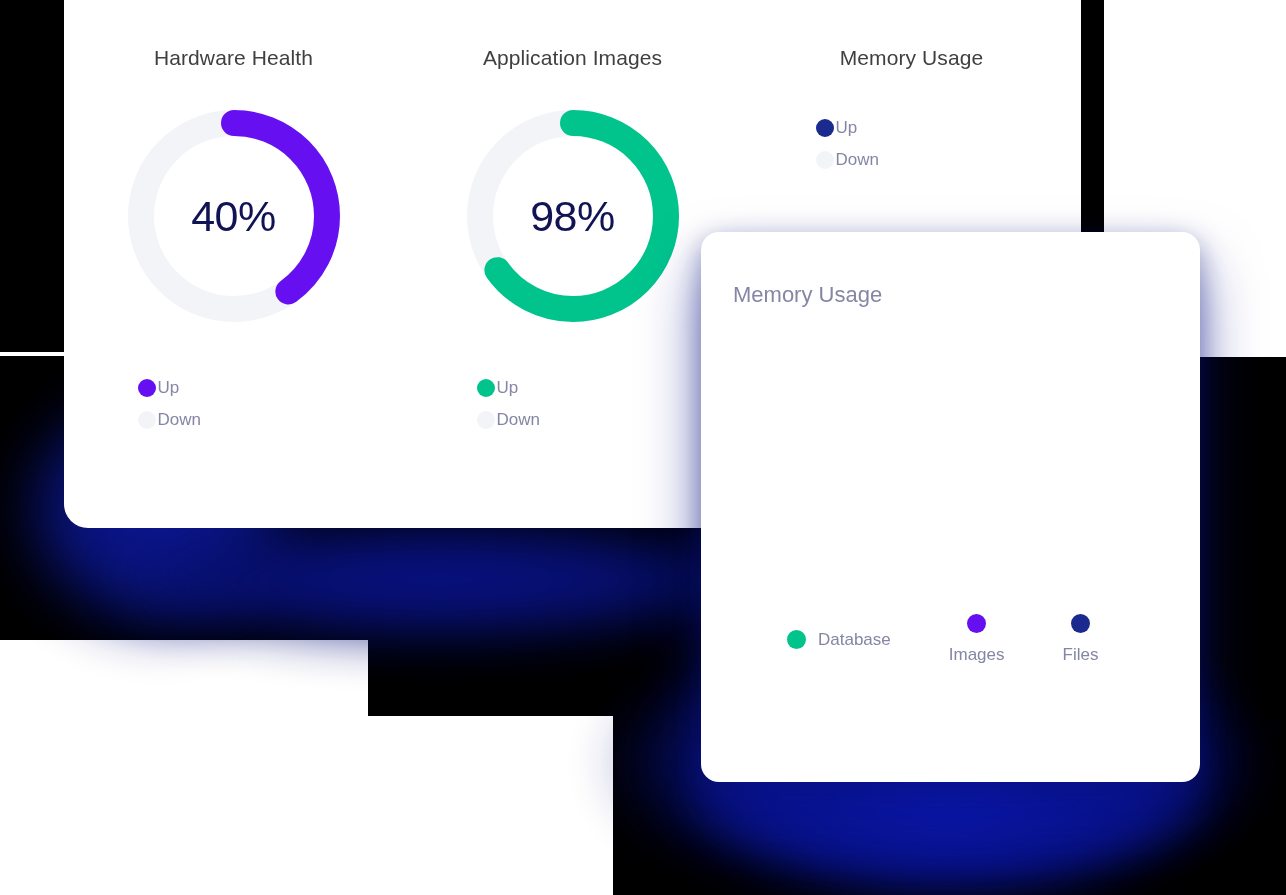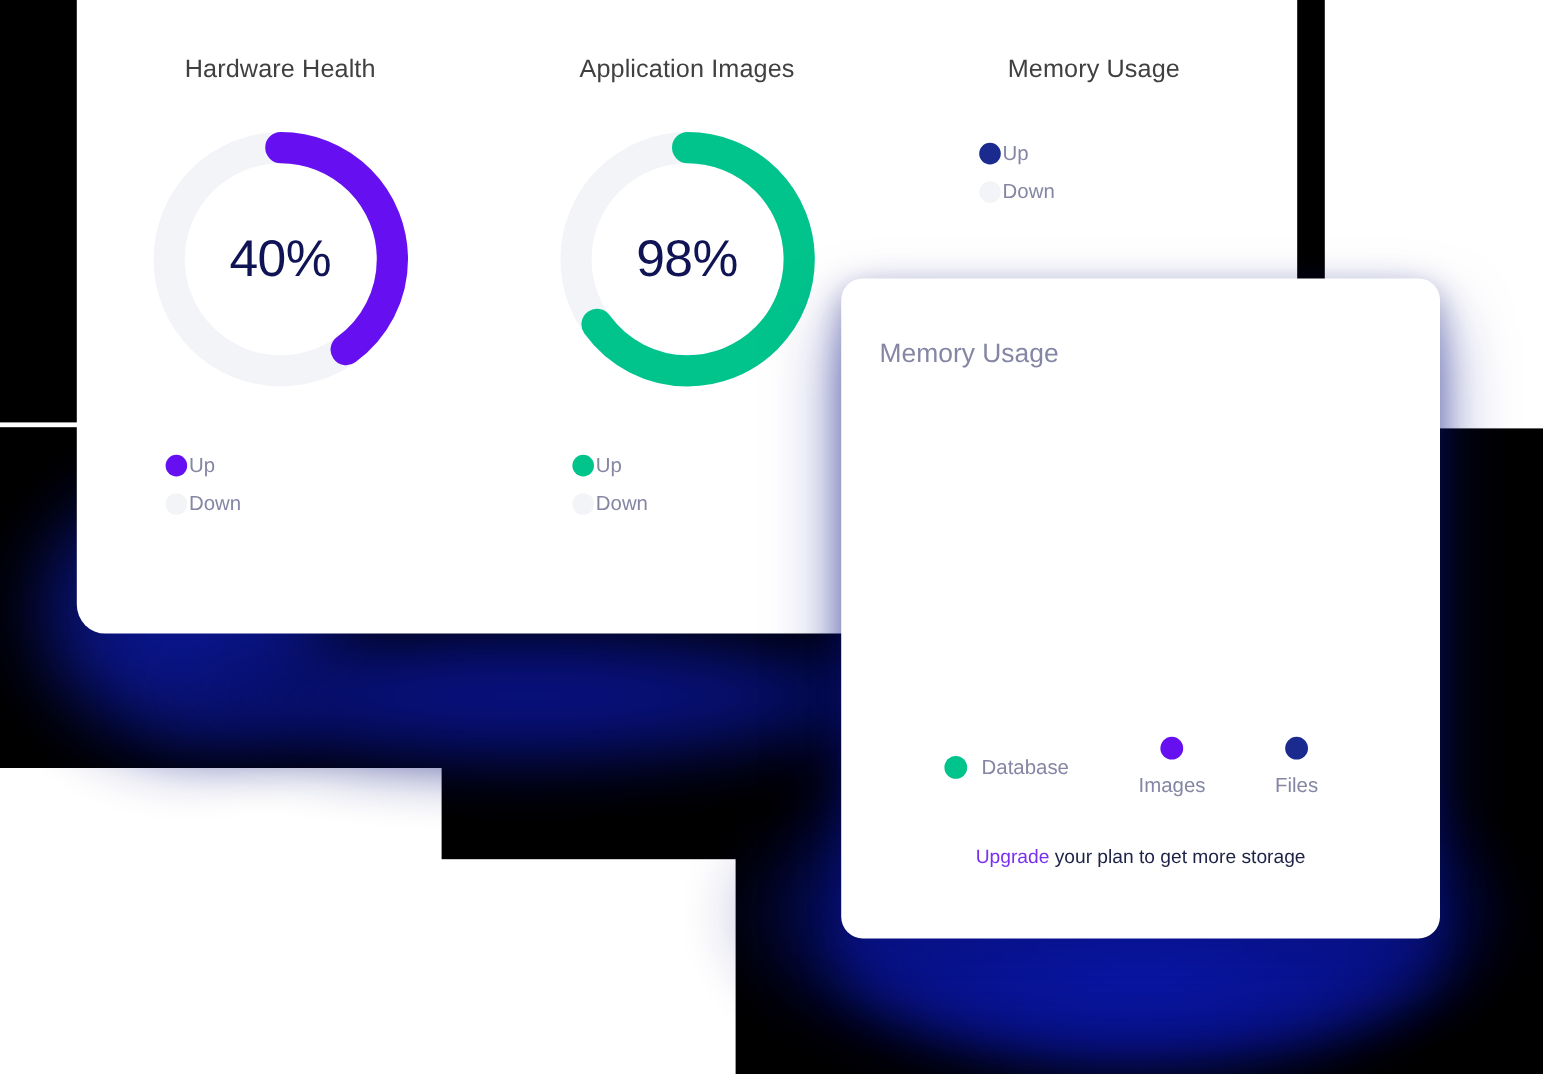--- a/index.html
+++ b/index.html
@@ -187,15 +187,14 @@
     <div class="legend-item">
       <span class="legend-dot" style="background:#6610f2"></span>
       <span class="legend-label">Images</span>
     </div>
     <div class="legend-item">
       <span class="legend-dot" style="background:#1b2a8e"></span>
       <span class="legend-label">Files</span>
     </div>
   </div>
 
-  <div id="front-footer"><a id="upgrade-link" href="#">Upgrade</a><span> your plan to get more storage</span></div>
 
 </div>
 
 </body></html>

